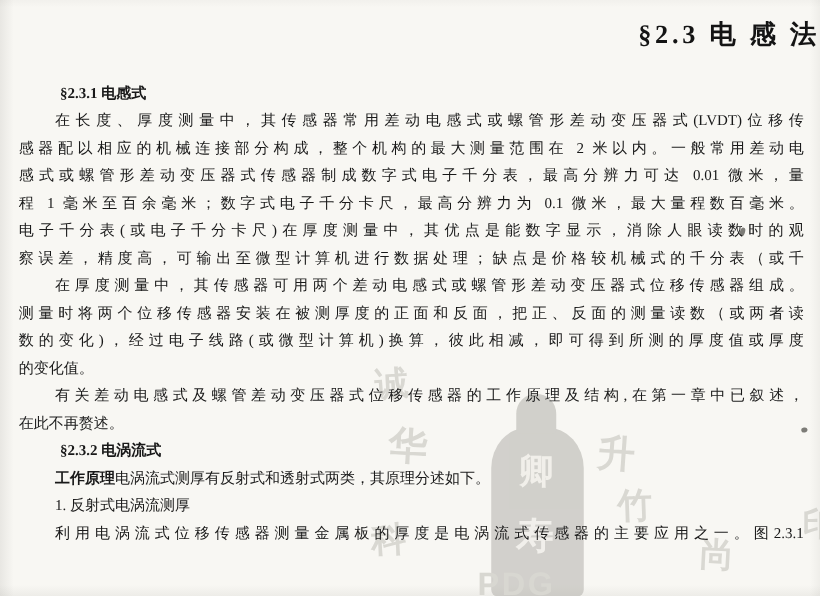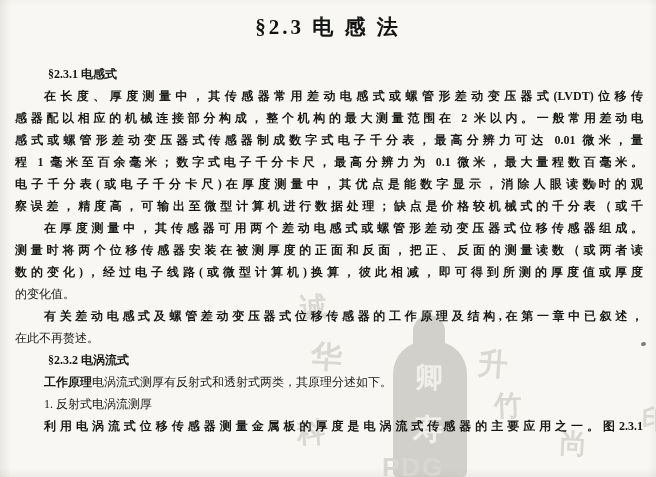--- a/index.html
+++ b/index.html
@@ -33,26 +33,26 @@
   .wm-blob-glyph { position:absolute; color:#eceae4; font-weight:bold; line-height:1; }
   .wm-pdg {
     position:absolute; left:382px; top:452px;
     font-family:"Liberation Sans","DejaVu Sans",sans-serif;
     font-size:26px; font-weight:bold; letter-spacing:2px; color:#d8d7d1;
   }
   .speck { position:absolute; background:#7d7c77; border-radius:50%; }
   
   .text-layer { position:relative; z-index:1; }
   .title {
-    margin:14px 0 0 0; line-height:26px; text-align:center;
+    margin:14px 0 0 0; line-height:26px; text-align:right;
     font-size:21px; font-weight:bold; letter-spacing:3px; color:#141414;
   }
   .bodytext { margin-top:23px; padding:0 13px 0 15px; font-size:12px; }
   .ln { height:22px; line-height:22px; white-space:normal; }
-  .j  { text-align:justify; text-align-last:justify;font-weight:bold; }
+  .j  { text-align:justify; text-align-last:justify; }
   .i2 { text-indent:29px; }
   .ih { text-indent:33px; }
   .b  { font-weight:bold; }
   .run-label { font-weight:bold; }
   .run-text  { padding-left:0; }
 </style>
 </head>
 <body>
 
 <div class="page">

